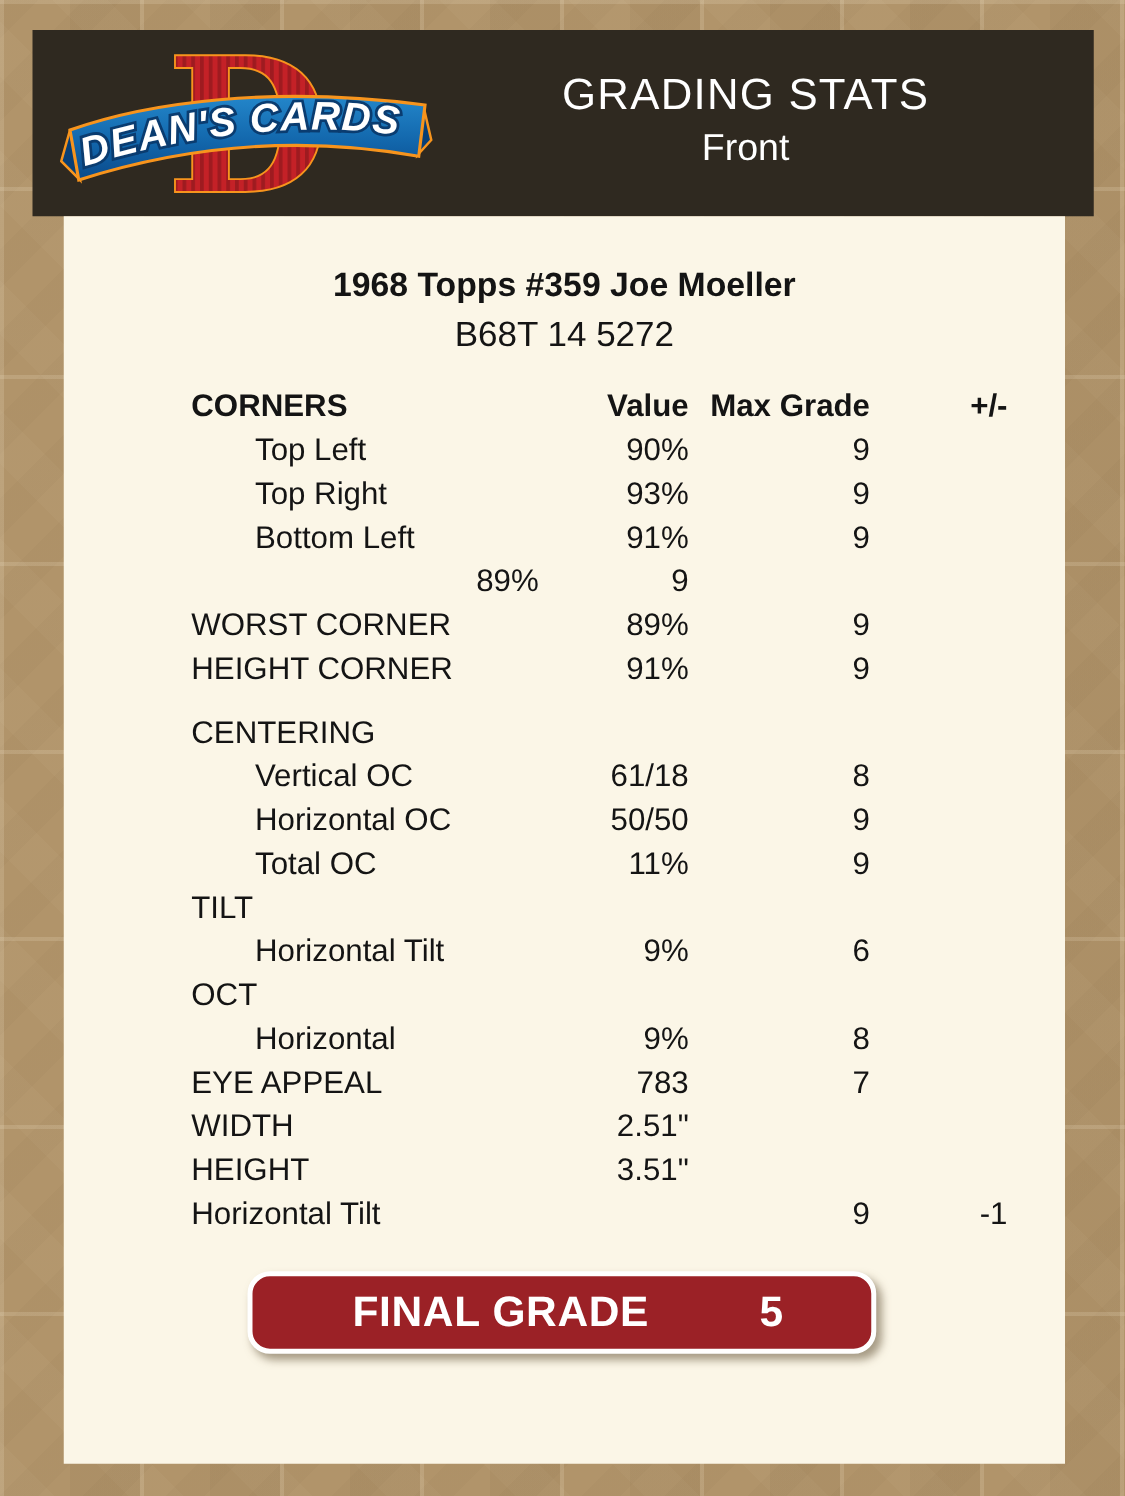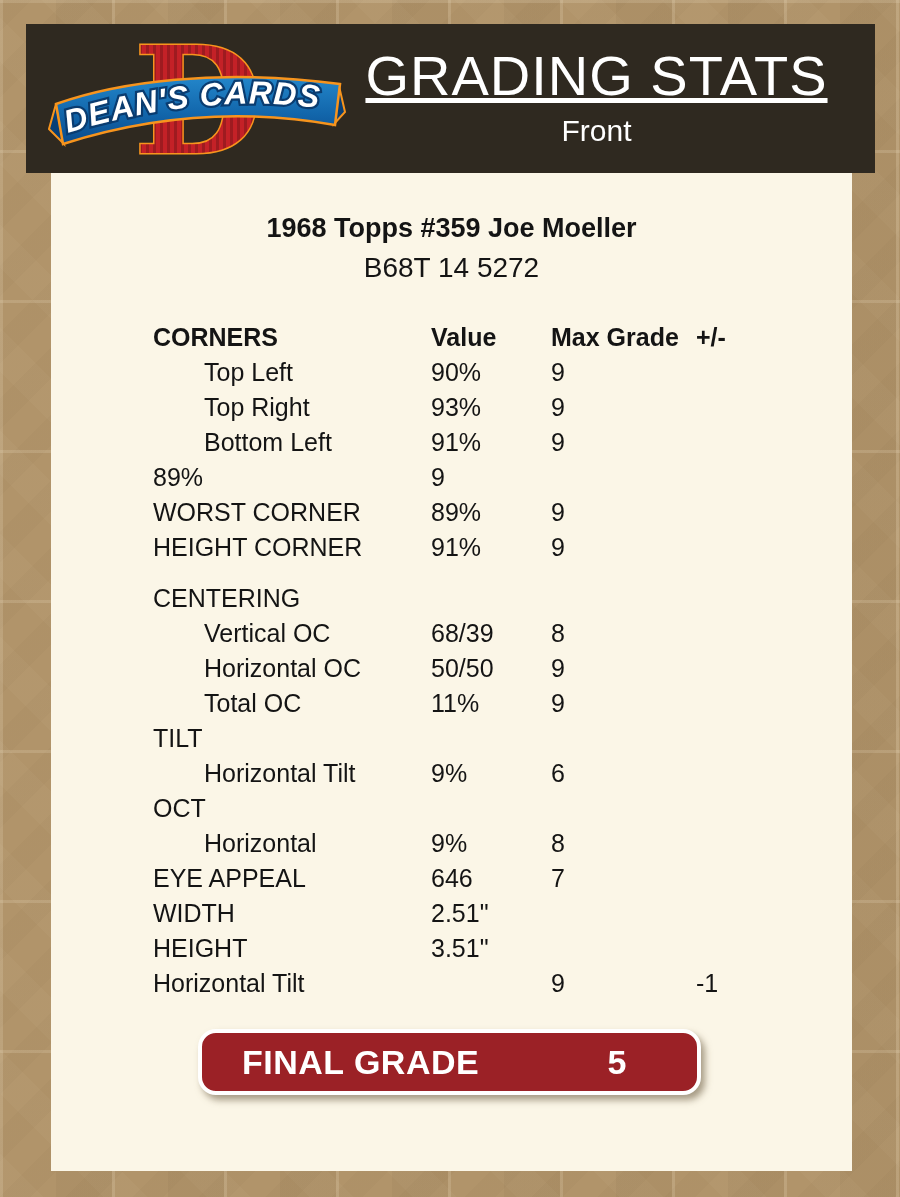--- a/index.html
+++ b/index.html
@@ -34,24 +34,23 @@
   }
   .logo-wrap svg { position:absolute; left:22px; top:2px; }
   .header-titles {
     flex:1 1 auto;
     text-align:center;
     color:#ffffff;
     padding-right:28px;
     margin-top:-4px;
   }
   .main-title {
-    font-size:56px;
+    font-size:35px;
     letter-spacing:1px;
     line-height:1.15;
-    text-decoration:underline;
   }
   .sub-title {
     font-size:30px;
     line-height:1.2;
     margin-top:4px;
   }
 
   
   .content {
     position:absolute; left:51px; top:173px;
@@ -65,50 +64,50 @@
     font-size:27px;
     font-weight:bold;
   }
   .card-serial {
     margin-top:8px;
     text-align:center;
     font-size:28px;
   }
 
   
-  .stats { margin-top:36px; font-size:25px; }
+  .stats { margin-top:24px; font-size:25px; }
   .trow {
     display:grid;
     grid-template-columns:278px 120px 145px 110px;
     padding-left:102px;
     height:35px;
     align-items:center;
   }
   .trow.gap { margin-top:16px; }
   .thead { font-weight:bold; }
   .c-label { text-align:left; white-space:nowrap; }
   .c-label.indent { padding-left:51px; }
-  .c-val, .c-max, .c-pm { text-align:left; }
+  .c-val, .c-max, .c-pm { text-align:right; }
   .b { font-weight:normal; }
 
   
   .final-grade {
     margin:28px 0 0 147px;
     width:503px; height:66px;
     background:#9b2126;
     border:4px solid #ffffff;
     border-radius:18px;
     box-shadow:4px 5px 7px rgba(96,80,52,0.55);
     display:flex; align-items:center;
     color:#ffffff;
     font-weight:bold;
     font-size:34px;
     letter-spacing:0.5px;
   }
-  .final-grade .fg-label { margin-left:40px; }
+  .final-grade .fg-label { margin-left:80px; }
   .final-grade .fg-value { margin-left:auto; margin-right:70px; }
 </style>
 </head>
 <body>
 
 <div class="page">
 
   <div class="header">
 
     <div class="logo-wrap">
@@ -194,21 +193,21 @@
             <div class="c-pm"></div>
           </div>
           <div class="trow gap">
             <div class="c-label b">CENTERING</div>
             <div class="c-val"></div>
             <div class="c-max"></div>
             <div class="c-pm"></div>
           </div>
           <div class="trow">
             <div class="c-label indent">Vertical OC</div>
-            <div class="c-val">68/39</div>
+            <div class="c-val">61/18</div>
             <div class="c-max">8</div>
             <div class="c-pm"></div>
           </div>
           <div class="trow">
             <div class="c-label indent">Horizontal OC</div>
             <div class="c-val">50/50</div>
             <div class="c-max">9</div>
             <div class="c-pm"></div>
           </div>
           <div class="trow">
@@ -236,21 +235,21 @@
             <div class="c-pm"></div>
           </div>
           <div class="trow">
             <div class="c-label indent">Horizontal</div>
             <div class="c-val">9%</div>
             <div class="c-max">8</div>
             <div class="c-pm"></div>
           </div>
           <div class="trow">
             <div class="c-label b">EYE APPEAL</div>
-            <div class="c-val">646</div>
+            <div class="c-val">783</div>
             <div class="c-max">7</div>
             <div class="c-pm"></div>
           </div>
           <div class="trow">
             <div class="c-label b">WIDTH</div>
             <div class="c-val">2.51"</div>
             <div class="c-max"></div>
             <div class="c-pm"></div>
           </div>
           <div class="trow">

